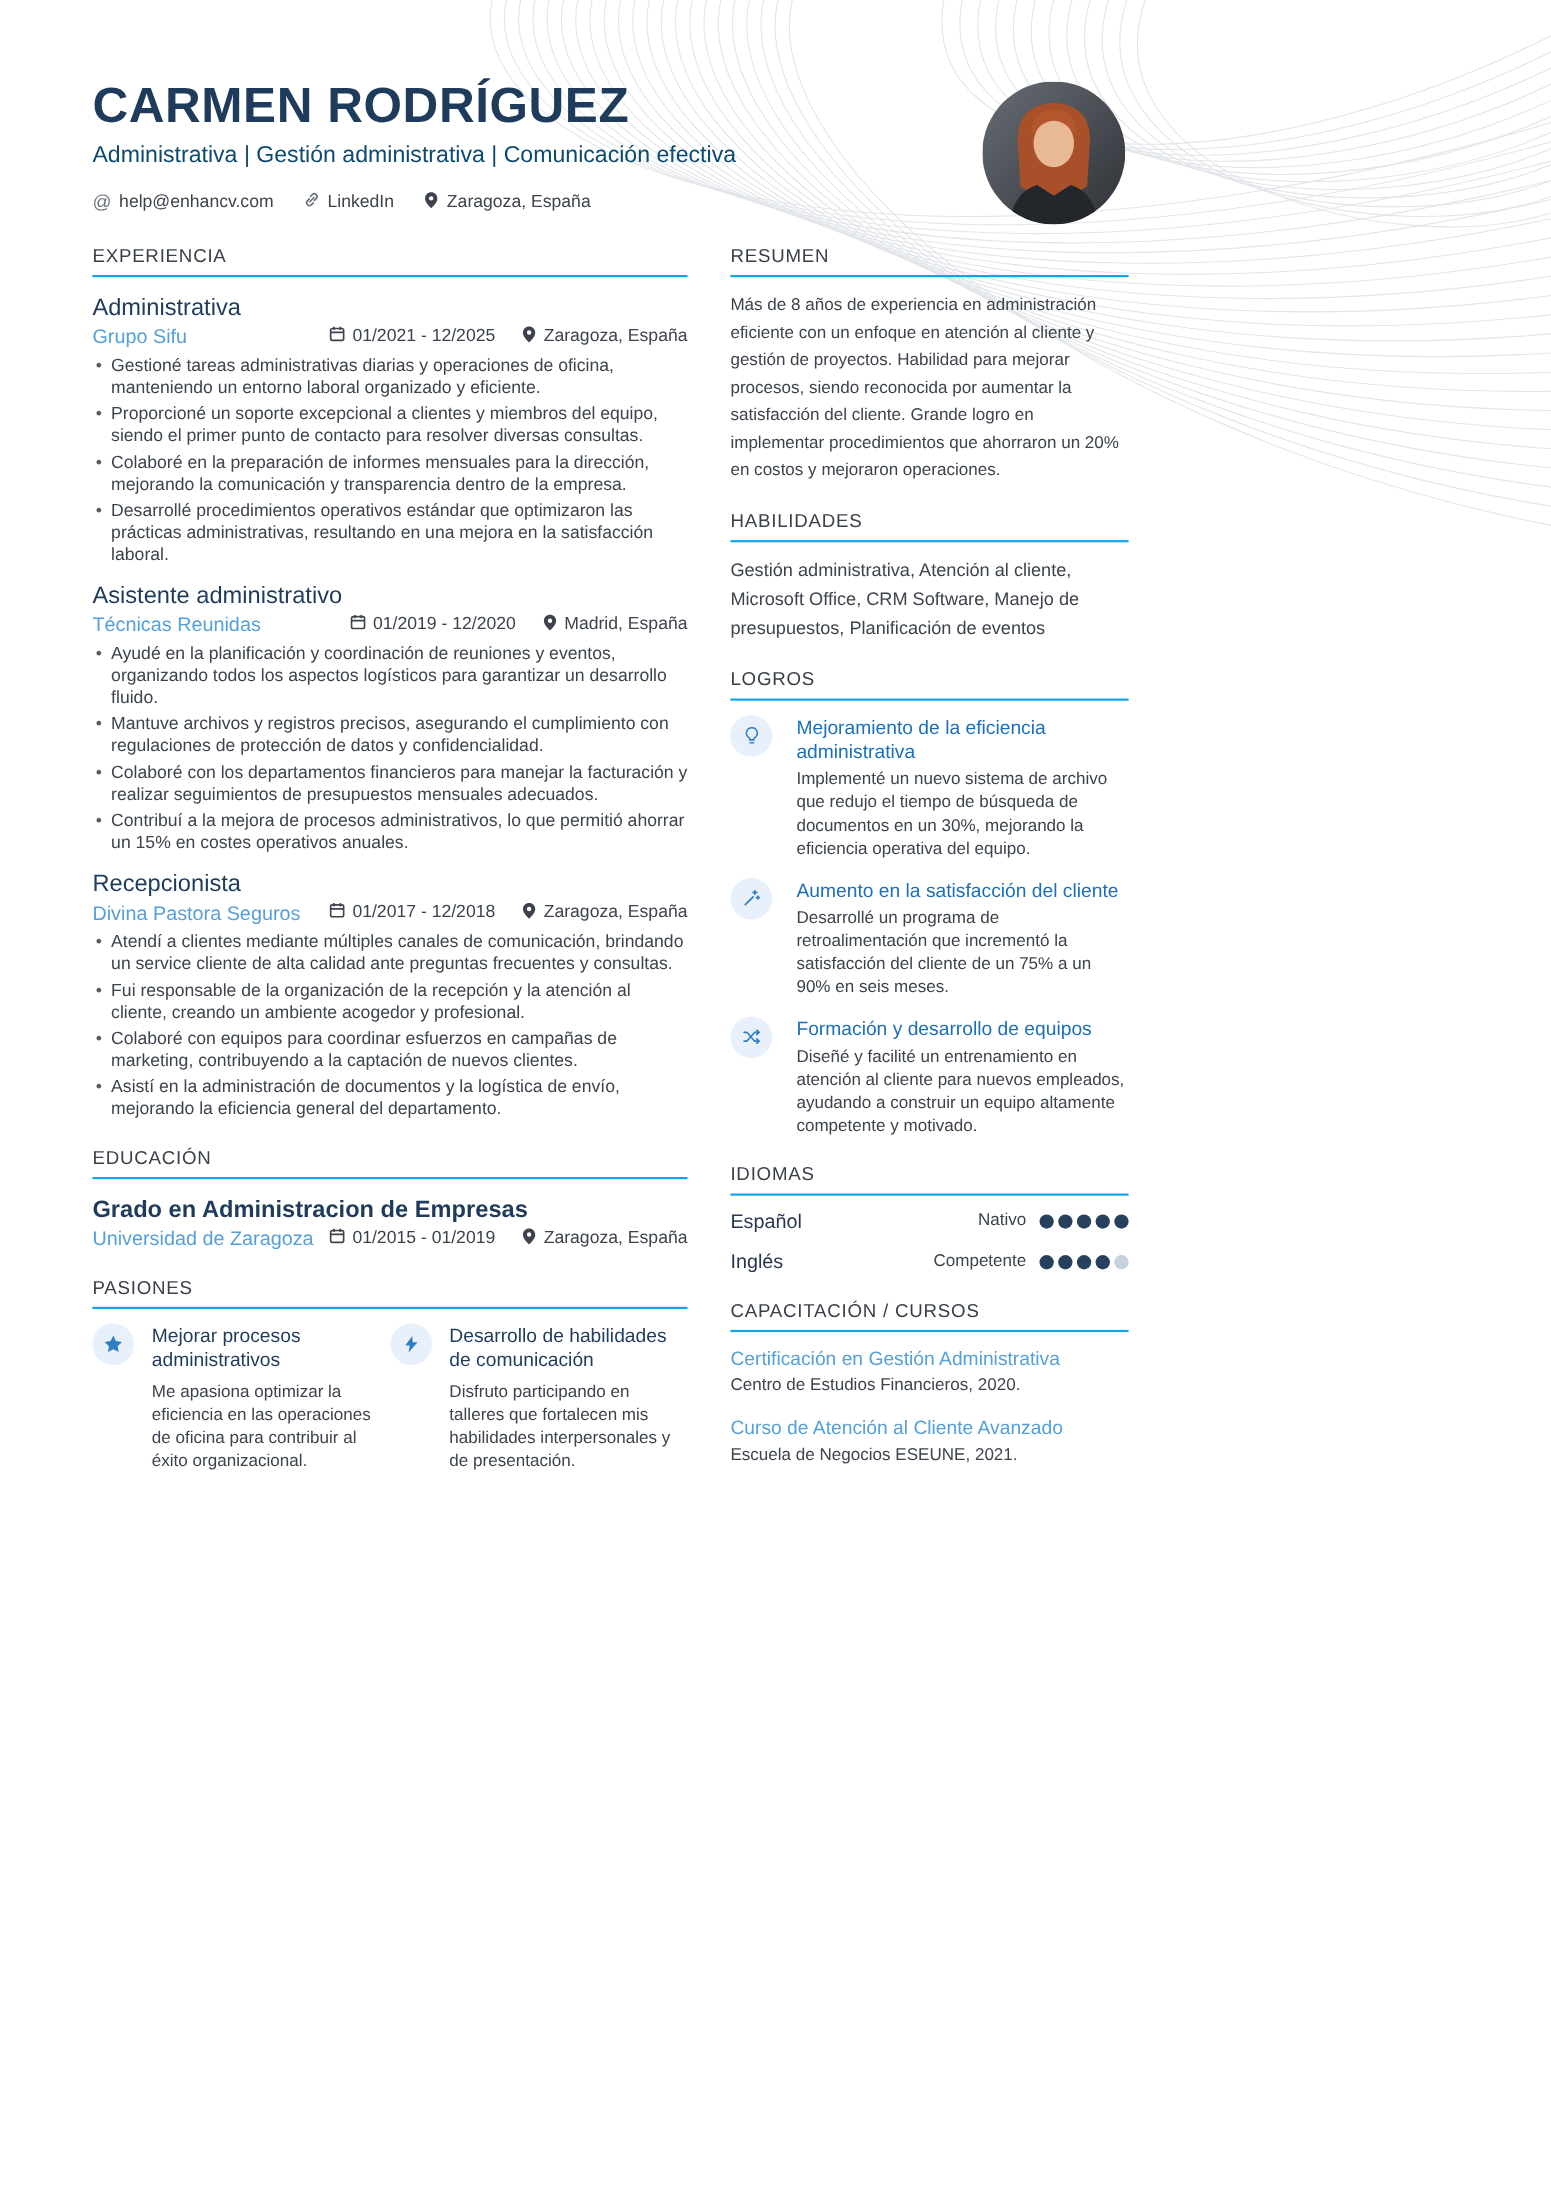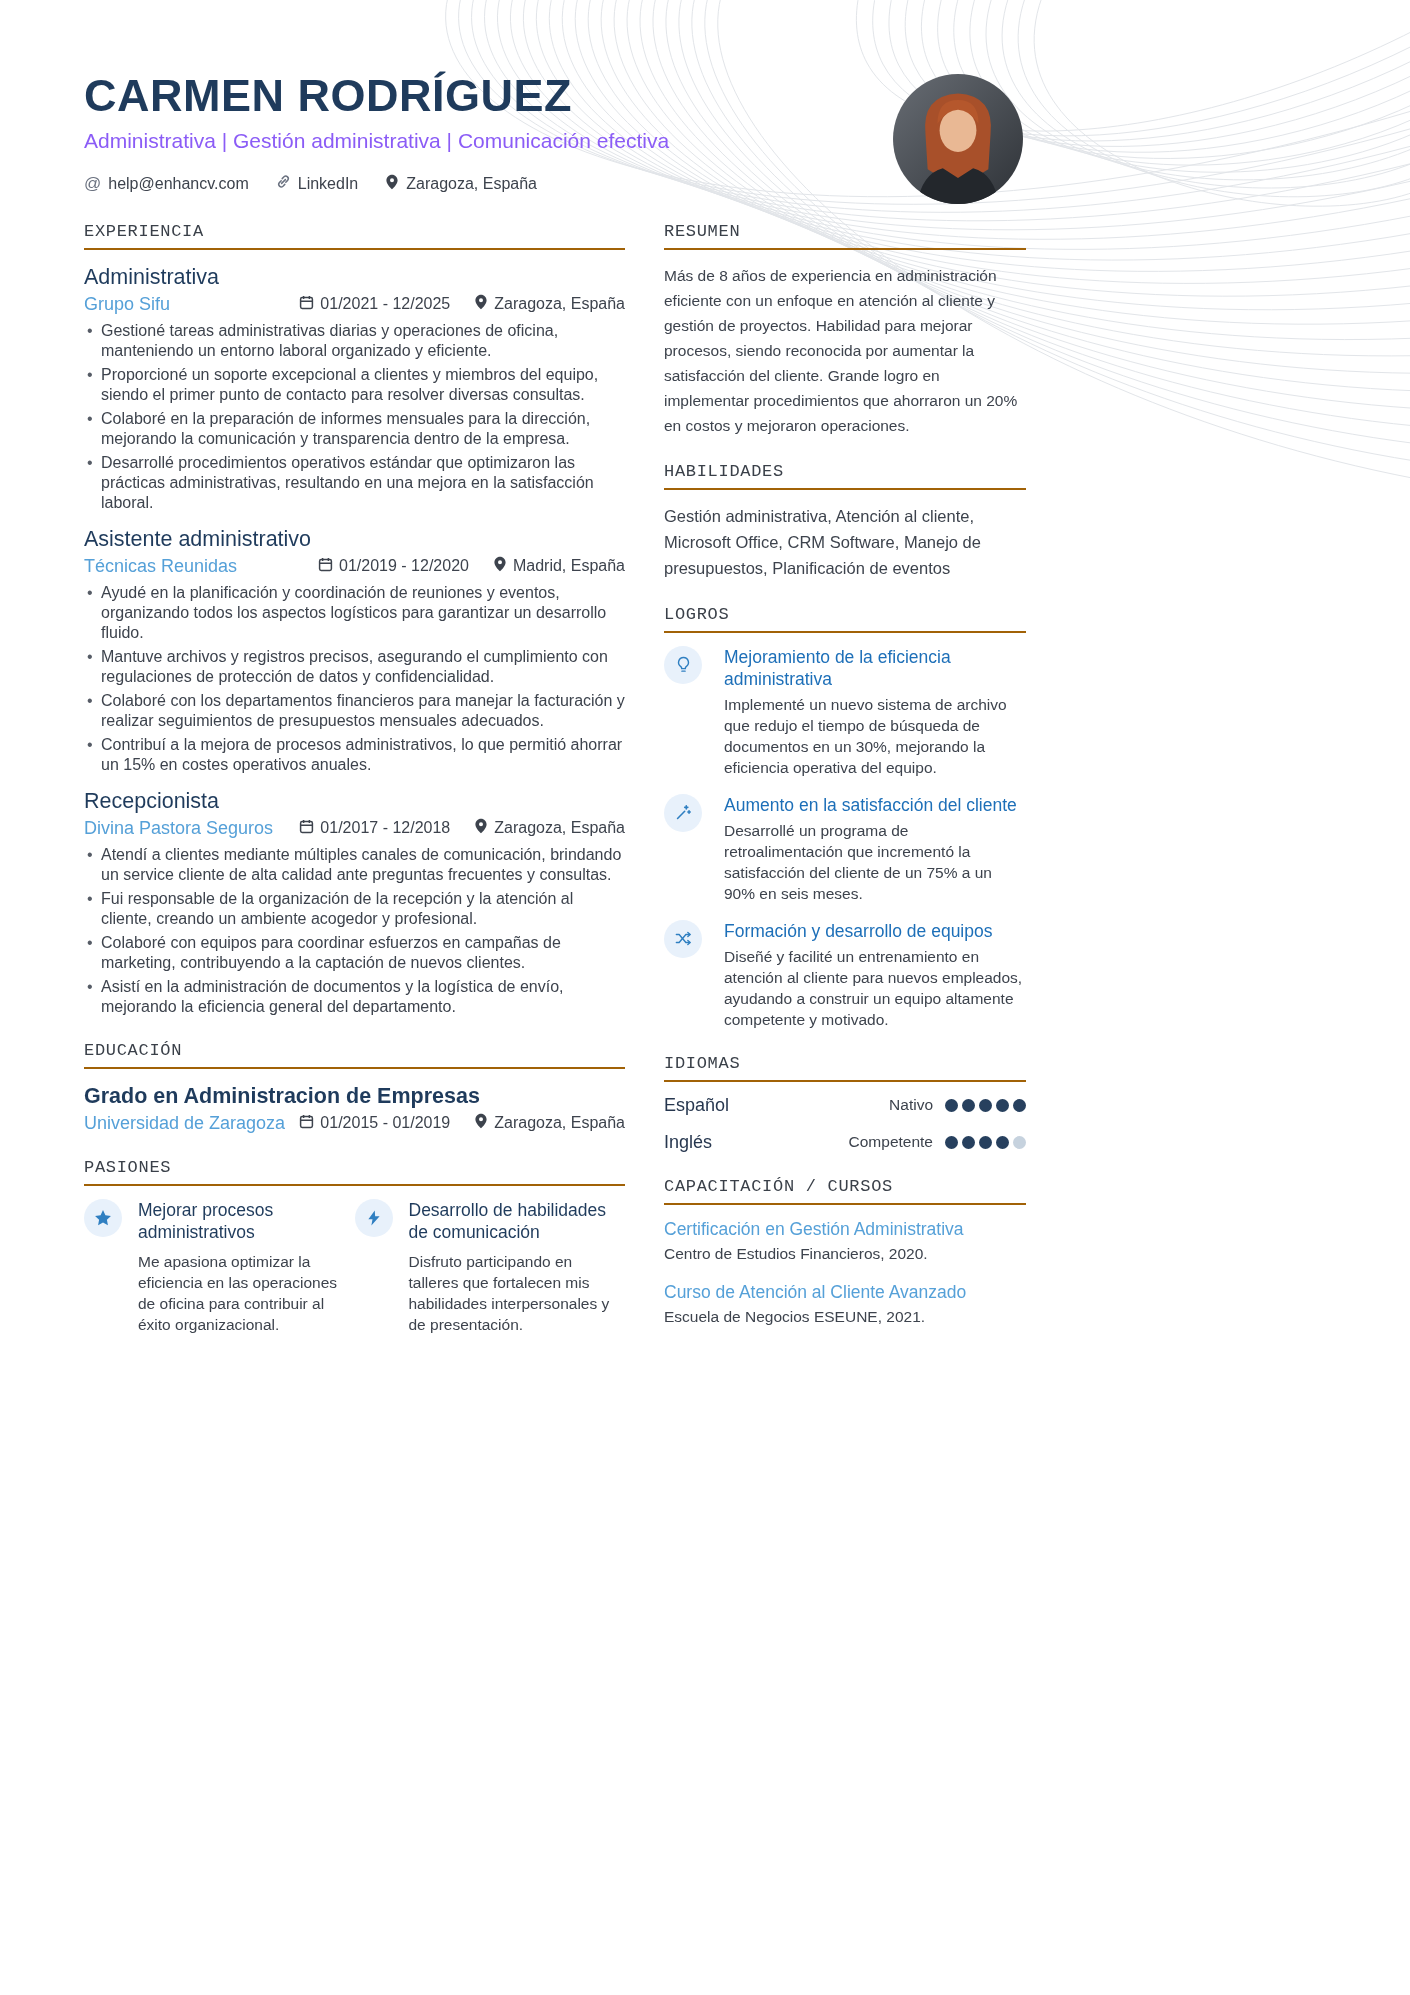--- a/index.html
+++ b/index.html
@@ -2,34 +2,34 @@
 <html><head>
 <meta charset="utf-8">
 <style>
   html,body{margin:0;padding:0;background:#ffffff;}
   .page{position:relative;width:1410px;height:1527px;background:#fff;overflow:hidden;
         font-family:"Liberation Sans","DejaVu Sans",sans-serif;color:#3d434d;}
   .waves{position:absolute;top:0;right:0;z-index:0;pointer-events:none;}
 
   .header{position:relative;padding:72px 84px 0 84px;z-index:1;}
   .name{margin:0;font-size:45px;line-height:1.06;font-weight:600;color:#1f3b5c;letter-spacing:.5px;}
-  .tagline{margin-top:9px;font-size:21px;color:#8b5cf6;}
+  .tagline{margin-top:9px;font-size:21px;color:#0c4a6e;}
   .contacts{display:flex;align-items:center;gap:27px;margin-top:21px;font-size:16px;color:#3d434d;}
   .contact{display:inline-flex;align-items:center;gap:7px;}
   .at-glyph{color:#6b7280;font-size:17px;}
   .avatar{position:absolute;top:74px;left:893px;width:130px;height:130px;border-radius:50%;
           overflow:hidden;z-index:1;}
   .avatar svg{display:block;width:100%;height:100%;}
 
   .columns{position:relative;display:flex;gap:39px;padding:0 84px;margin-top:28px;z-index:1;}
   .col-left{width:541px;flex:none;}
   .col-right{width:362px;flex:none;}
 
   .sec{font-size:17px;font-weight:500;letter-spacing:.7px;color:#3a4049;margin:0 0 13px 0;
-       padding-bottom:7px;border-bottom:2px solid #a16207;font-family:Liberation Mono, monospace;}
+       padding-bottom:7px;border-bottom:2px solid #0ea5e9;}
   .section{margin-top:24px;}
 
   .job{margin-bottom:12px;}
   .role{margin:0 0 3px 0;font-size:21.5px;line-height:28px;font-weight:500;color:#1f3b5c;}
   .meta{display:flex;align-items:center;margin-bottom:6px;}
   .company{font-size:18px;color:#55a0d8;flex:1;text-decoration:none;cursor:pointer;}
   .mi{display:inline-flex;align-items:center;gap:6px;font-size:16px;color:#3d434d;white-space:nowrap;}
   .mi.loc{margin-left:24px;}
   .bullets{list-style:none;margin:0;padding:0;}
   .bullets li{position:relative;padding-left:17px;font-size:16px;line-height:20px;margin-bottom:4px;color:#3d434d;}

